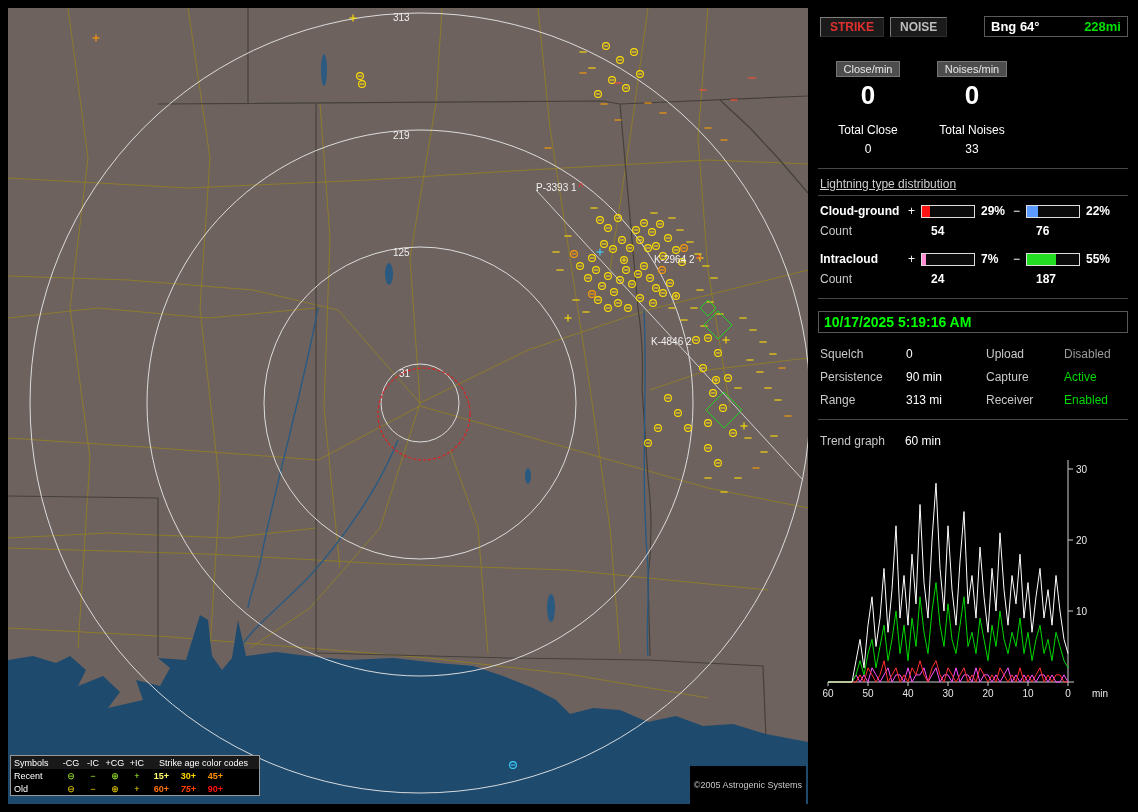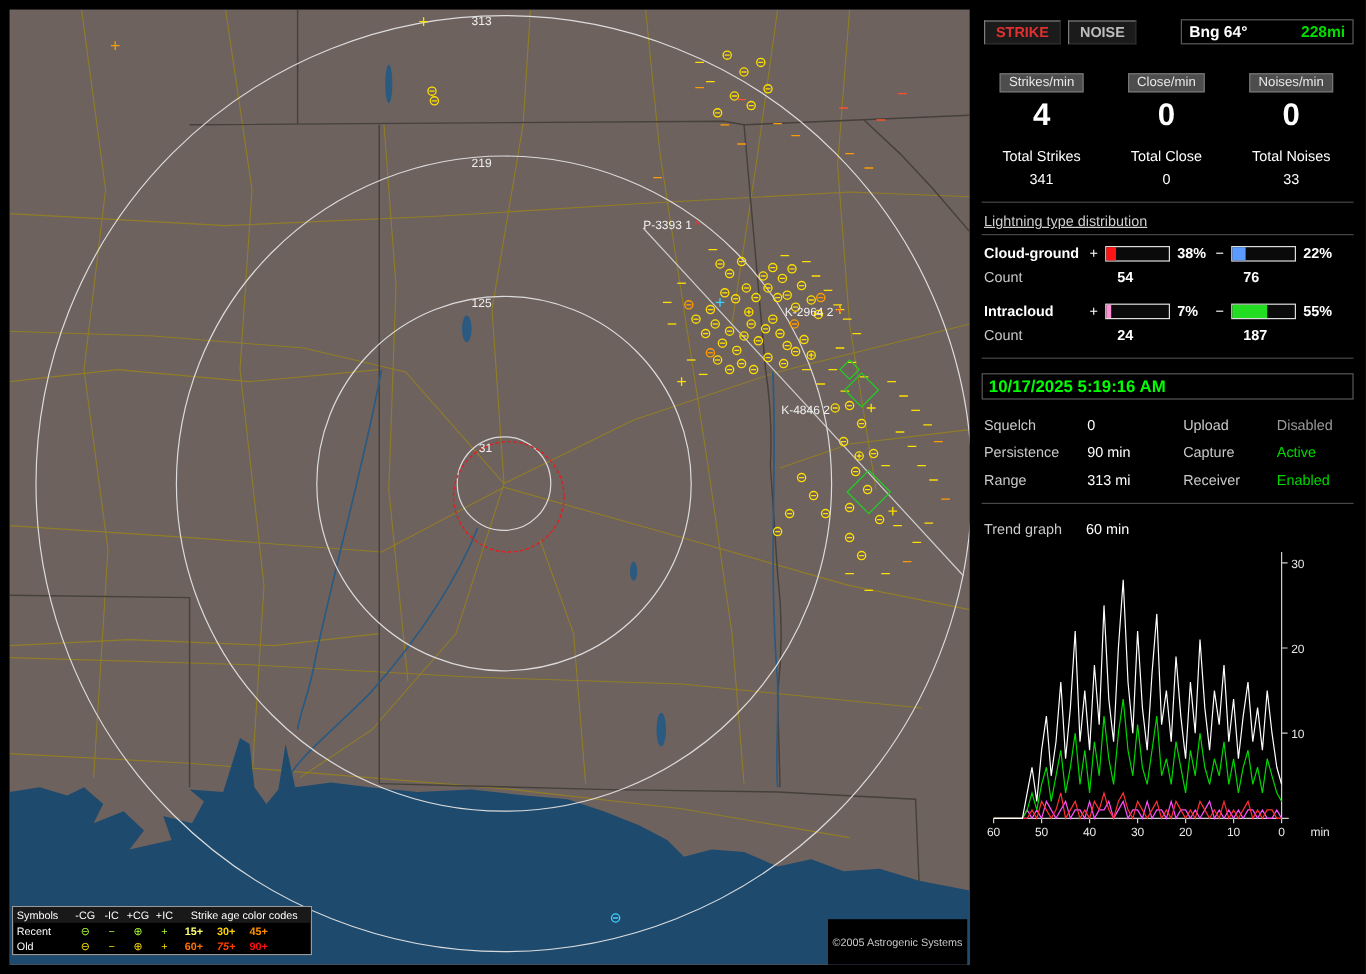--- a/index.html
+++ b/index.html
@@ -391,26 +391,20 @@
       <span class="btn btn-strike">STRIKE</span>
       <span class="btn btn-noise">NOISE</span>
       <span class="bng-box">
         <span>Bng 64°</span>
         <span style="color: rgb(0, 224, 0);">228mi</span>
       </span>
     </div>
 
     <div class="counters">
       <div class="counter">
-        <span class="counter-chip">Strikes/min</span>
-        <div class="counter-value">4</div>
-        <div class="counter-total-label">Total Strikes</div>
-        <div class="counter-total">341</div>
-      </div>
-      <div class="counter">
         <span class="counter-chip">Close/min</span>
         <div class="counter-value">0</div>
         <div class="counter-total-label">Total Close</div>
         <div class="counter-total">0</div>
       </div>
       <div class="counter">
         <span class="counter-chip">Noises/min</span>
         <div class="counter-value">0</div>
         <div class="counter-total-label">Total Noises</div>
         <div class="counter-total">33</div>
@@ -420,21 +414,21 @@
     <hr class="div">
     <div class="section-title">Lightning type distribution</div>
     <hr class="div" style="margin-top:2px;">
 
     <div class="dist-grid">
       <span class="d-label">Cloud-ground</span>
       <span>+</span>
       <span class="bar">
           <span class="fill" style="width: 16%; background: rgb(255, 20, 20);"></span>
         </span>
-      <span class="d-pct">38%</span>
+      <span class="d-pct">29%</span>
       <span>−</span>
       <span class="bar">
           <span class="fill" style="width: 22%; background: rgb(91, 155, 255);"></span>
         </span>
       <span class="d-pct">22%</span>
     </div>
     <div class="count-grid">
       <span class="lbl">Count</span>
       <span></span>
       <span class="d-count">54</span>

